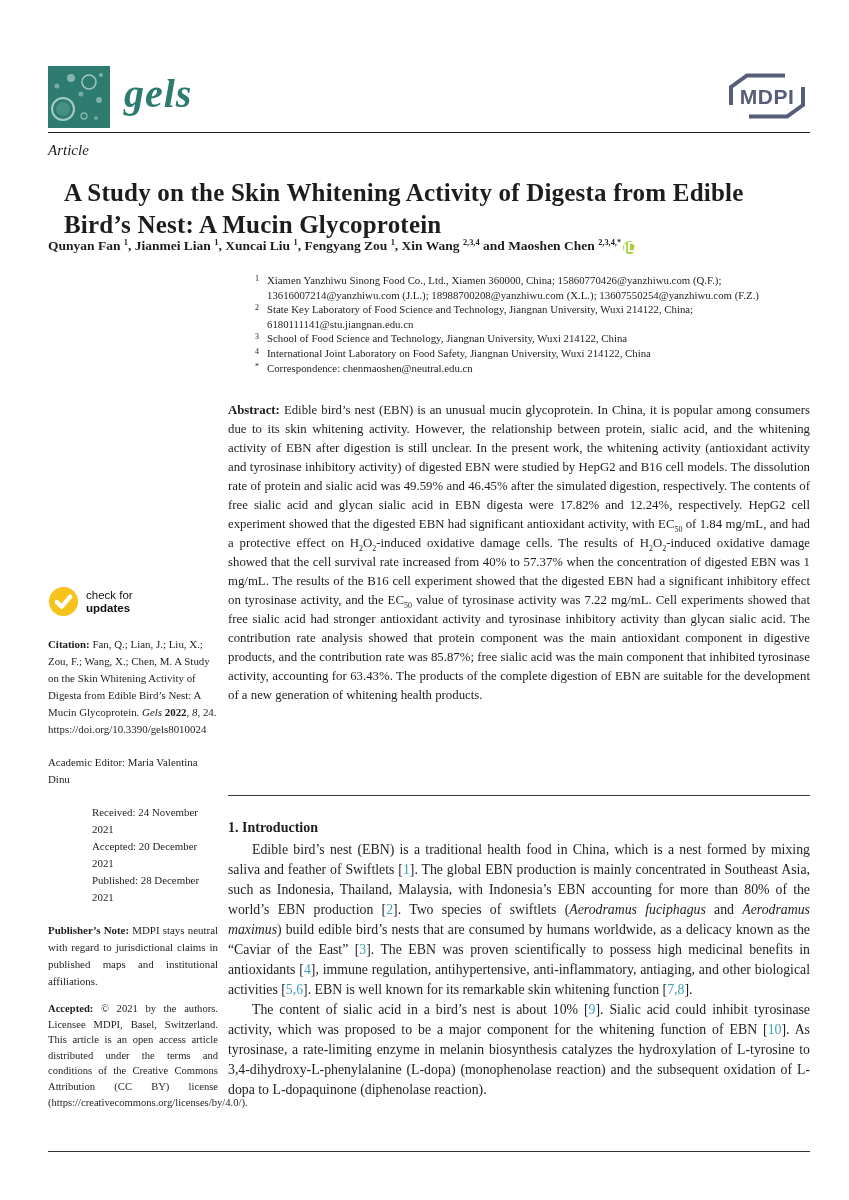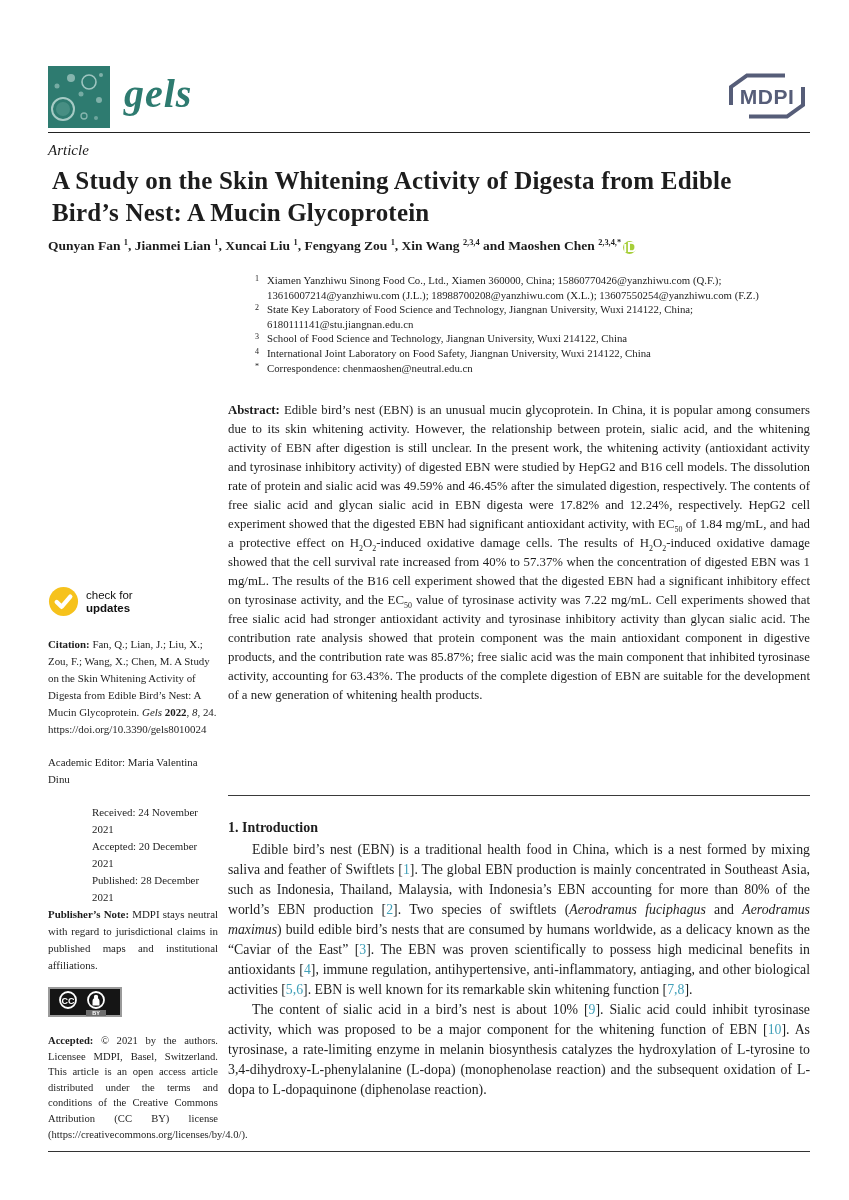--- a/index.html
+++ b/index.html
@@ -44,21 +44,21 @@
 
   
   .sidebar { position:absolute; left:48px; top:586px; width:170px; font-size:10.9px; line-height:17px; }
   .check-badge { display:flex; align-items:center; gap:7px; cursor:pointer; }
   .check-circle { width:31px; height:31px; flex:0 0 31px; }
   .check-text { font-family:"Liberation Sans", sans-serif; font-size:11.5px; line-height:12.5px; color:#111; }
   .check-text .b2 { font-weight:bold; }
   .sb-citation { margin-top:19px; }
   .sb-editor { margin-top:16px; }
   .sb-dates { margin-top:16px;margin-left:44px; }
-  .sb-note { text-align:justify; }
+  .sb-note { margin-top:16px; text-align:justify; }
   .cc-badge { margin-top:13px; }
   .sb-copy { margin-top:11px; text-align:justify; font-size:10.6px; line-height:15.6px; }
 
   
   .footer-rule { position:absolute; left:48px; width:762px; top:1151px; border-top:1.2px solid #333; }
   .footer { position:absolute; left:48px; width:762px; top:1158px; font-size:11.6px; display:flex; justify-content:space-between; }
 </style>
 </head>
 <body>
 
@@ -85,21 +85,21 @@
       <svg width="86" height="48" viewBox="0 0 86 48">
         <polyline points="7,33 7,15 23,3.5 61,3.5" fill="none" stroke="#565d78" stroke-width="4"></polyline>
         <polyline points="79,15 79,33 63,44.5 25,44.5" fill="none" stroke="#565d78" stroke-width="4"></polyline>
         <text x="43" y="32" text-anchor="middle" font-family="Liberation Sans, sans-serif" font-weight="bold" font-size="21" fill="#565d78" letter-spacing="0.5">MDPI</text>
       </svg>
     </div>
   </div>
   <div class="header-rule"></div>
 
   <div class="article-type">Article</div>
-  <h1 class="title" style="margin:4px;">A Study on the Skin Whitening Activity of Digesta from Edible Bird’s Nest: A Mucin Glycoprotein</h1>
+  <h1 class="title" style="margin:16px;">A Study on the Skin Whitening Activity of Digesta from Edible Bird’s Nest: A Mucin Glycoprotein</h1>
   <div class="authors"><span>Qunyan Fan <sup>1</sup>, Jianmei Lian <sup>1</sup>, Xuncai Liu <sup>1</sup>, Fengyang Zou <sup>1</sup>, Xin Wang <sup>2,3,4</sup> and Maoshen Chen <sup>2,3,4,*</sup></span><span class="orcid">iD</span></div>
 
   <div class="affiliations">
     <div class="aff-row">
       <span class="aff-marker">1</span>
       <span class="aff-text">Xiamen Yanzhiwu Sinong Food Co., Ltd., Xiamen 360000, China; 15860770426@yanzhiwu.com (Q.F.); 13616007214@yanzhiwu.com (J.L.); 18988700208@yanzhiwu.com (X.L.); 13607550254@yanzhiwu.com (F.Z.)</span>
     </div>
     <div class="aff-row">
       <span class="aff-marker">2</span>
       <span class="aff-text">State Key Laboratory of Food Science and Technology, Jiangnan University, Wuxi 214122, China; 6180111141@stu.jiangnan.edu.cn</span>
@@ -147,31 +147,19 @@
     <div class="sb-editor">Academic Editor: Maria Valentina Dinu</div>
 
     <div class="sb-dates">
       <div>Received: 24 November 2021</div>
       <div>Accepted: 20 December 2021</div>
       <div>Published: 28 December 2021</div>
     </div>
 
     <div class="sb-note"><b>Publisher’s Note:</b> MDPI stays neutral with regard to jurisdictional claims in published maps and institutional affiliations.</div>
 
-    <div class="cc-badge">
-      <svg width="74" height="30" viewBox="0 0 74 30">
-        <rect x="1" y="1" width="72" height="28" fill="#151515" stroke="#9a9a9a" stroke-width="2"></rect>
-        <circle cx="20" cy="13" r="8" fill="none" stroke="#ffffff" stroke-width="1.8"></circle>
-        <text x="20" y="16.5" text-anchor="middle" font-family="Liberation Sans, sans-serif" font-weight="bold" font-size="9" fill="#ffffff">CC</text>
-        <circle cx="48" cy="13" r="8" fill="none" stroke="#ffffff" stroke-width="1.8"></circle>
-        <circle cx="48" cy="10" r="2.2" fill="#ffffff"></circle>
-        <path d="M44.5 18.5 v-4.2 a3.5 3.5 0 0 1 7 0 v4.2 z" fill="#ffffff"></path>
-        <rect x="38" y="23" width="20" height="6" fill="#6e6e6e"></rect>
-        <text x="48" y="28" text-anchor="middle" font-family="Liberation Sans, sans-serif" font-weight="bold" font-size="5.5" fill="#ffffff">BY</text>
-      </svg>
-    </div>
 
     <div class="sb-copy"><b>Accepted:</b> © 2021 by the authors. Licensee MDPI, Basel, Switzerland. This article is an open access article distributed under the terms and conditions of the Creative Commons Attribution (CC BY) license (https://creativecommons.org/licenses/by/4.0/).</div>
   </div>
 
   <div class="footer-rule"></div>
 
 </div>
 
 </body></html>

